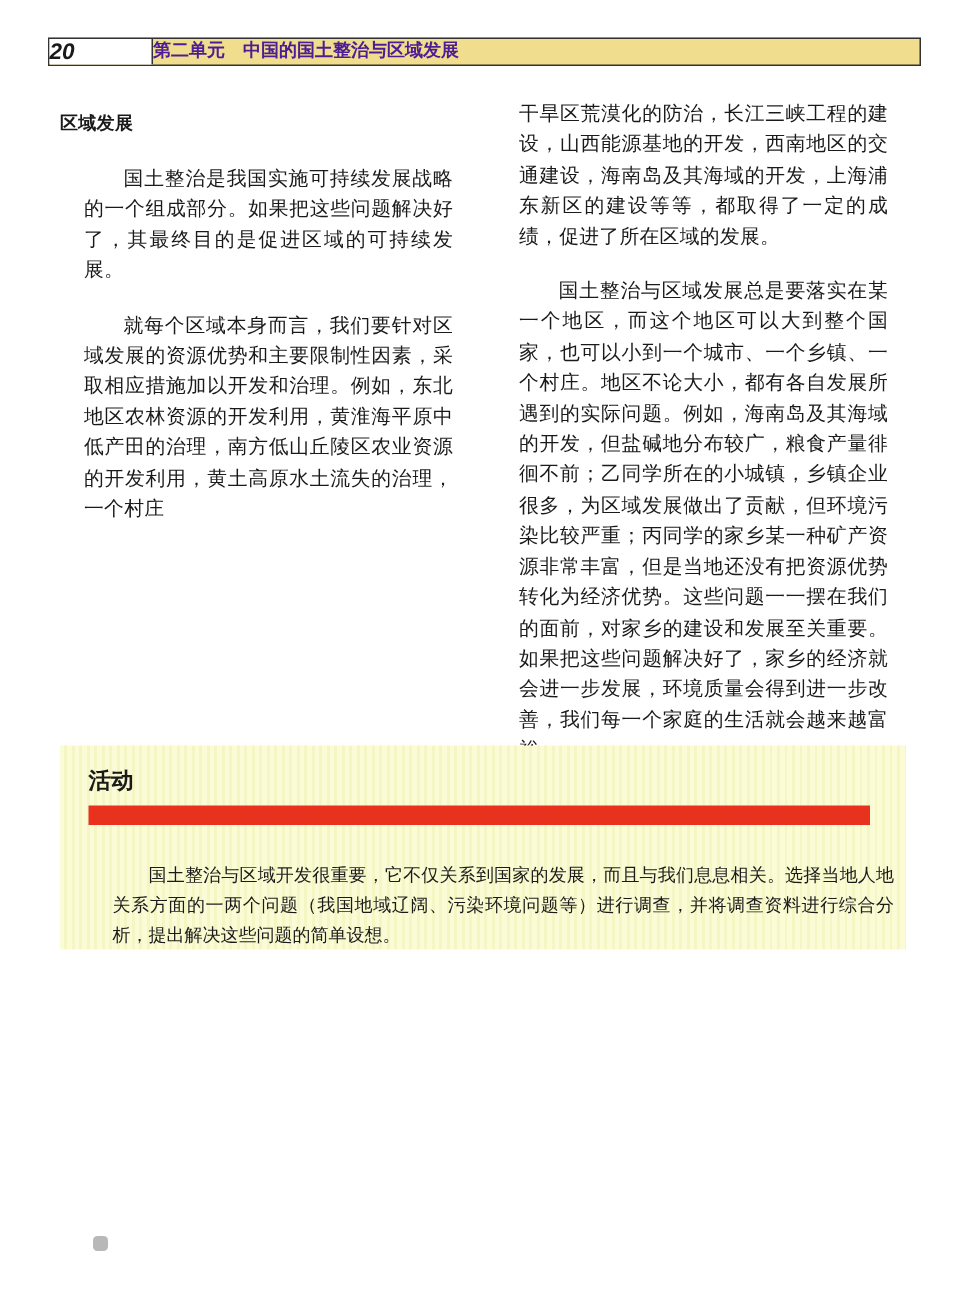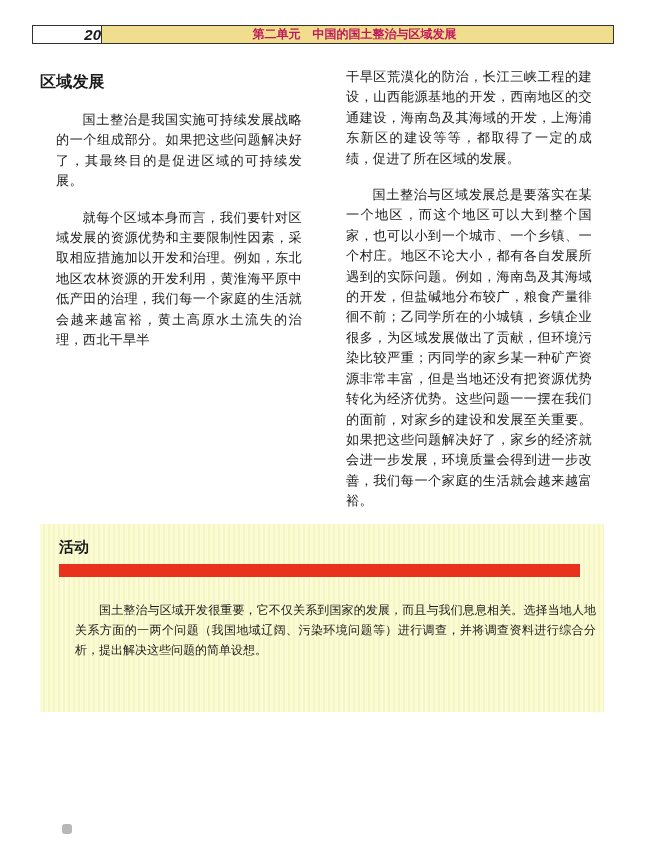--- a/index.html
+++ b/index.html
@@ -1,48 +1,48 @@
 <!DOCTYPE html>
 <html><head>
 <meta charset="utf-8">
 <style>
   html, body { margin:0; padding:0; }
   body { width:650px; height:860px; background:#ffffff; position:relative; overflow:hidden;
          font-family:"DejaVu Serif", "Liberation Serif", serif; color:#1a1a1a; }
   .header { position:absolute; left:32px; top:25px; width:580px; height:17px;
             border:1px solid #333; background:#f1dd8e; display:flex; }
   .pagenum { width:68px; background:#fff; border-right:1px solid #333; font-family:"Liberation Sans", sans-serif;
-             font-weight:bold; font-style:italic; font-size:15px; line-height:17px; text-align:right; }
-  .chapter { flex:1; text-align:center; padding-right:6px; font-family:Liberation Serif, serif;
-             font-weight:bold; font-size:12px; line-height:17px; color:#be185d; }
+             font-weight:bold; font-style:italic; font-size:15px; line-height:17px; text-align:left; }
+  .chapter { flex:1; text-align:left; padding-right:6px; font-family:Liberation Mono, monospace;
+             font-weight:bold; font-size:12px; line-height:17px; color:#4c1d95; }
   .col { position:absolute; font-size:13.2px; line-height:20.4px; letter-spacing:0.2px; }
   .col-left { left:40px; top:70px; width:278px; }
   .col-right { left:330px; top:51px; width:278px; }
-  h2.section { margin:0 0 2px 0; font-family:"DejaVu Sans", sans-serif; font-weight:bold; font-size:16px; line-height:24px; }
+  h2.section { margin:0 0 2px 0; font-family:"DejaVu Sans", sans-serif; font-weight:bold; font-size:12px; line-height:24px; }
   p { margin:16px; text-indent:2em; text-align:justify; }
-  .activity { position:absolute; left:40px; top:524px; width:564px; height:188px;
+  .activity { position:absolute; left:40px; top:497px; width:564px; height:136px;
               background:repeating-linear-gradient(90deg,#fbfbd6 0px,#fbfbd6 3px,#f4f6c4 3px,#f4f6c4 5px); }
   .activity h3 { position:absolute; left:19px; top:14px; margin:0; font-family:"DejaVu Sans", sans-serif;
                  font-weight:bold; font-size:15px; }
   .activity .redbar { position:absolute; left:19px; top:40px; width:521px; height:13px; background:#e8321e; }
   .activity p { position:absolute; left:19px; top:60px; width:521px; font-size:12px; line-height:20px; }
   .corner-mark { position:absolute; left:62px; top:824px; width:10px; height:10px; background:#888; border-radius:3px; opacity:0.6; }
 </style>
 </head>
 <body>
 
 <div class="header">
   <div class="pagenum">20</div>
   <div class="chapter">第二单元　中国的国土整治与区域发展</div>
 </div>
 
 <div class="col col-left">
   <h2 class="section">区域发展</h2>
   <p>国土整治是我国实施可持续发展战略的一个组成部分。如果把这些问题解决好了，其最终目的是促进区域的可持续发展。</p>
-  <p>就每个区域本身而言，我们要针对区域发展的资源优势和主要限制性因素，采取相应措施加以开发和治理。例如，东北地区农林资源的开发利用，黄淮海平原中低产田的治理，我们每一个家庭的生活就会越来越富裕，黄土高原水土流失的治理，西北干旱半</p>
+  <p>就每个区域本身而言，我们要针对区域发展的资源优势和主要限制性因素，采取相应措施加以开发和治理。例如，东北地区农林资源的开发利用，黄淮海平原中低产田的治理，南方低山丘陵区农业资源的开发利用，黄土高原水土流失的治理，一个村庄</p>
 </div>
 
 <div class="col col-right">
   <p style="text-indent:0">干旱区荒漠化的防治，长江三峡工程的建设，山西能源基地的开发，西南地区的交通建设，海南岛及其海域的开发，上海浦东新区的建设等等，都取得了一定的成绩，促进了所在区域的发展。</p>
   <p>国土整治与区域发展总是要落实在某一个地区，而这个地区可以大到整个国家，也可以小到一个城市、一个乡镇、一个村庄。地区不论大小，都有各自发展所遇到的实际问题。例如，海南岛及其海域的开发，但盐碱地分布较广，粮食产量徘徊不前；乙同学所在的小城镇，乡镇企业很多，为区域发展做出了贡献，但环境污染比较严重；丙同学的家乡某一种矿产资源非常丰富，但是当地还没有把资源优势转化为经济优势。这些问题一一摆在我们的面前，对家乡的建设和发展至关重要。如果把这些问题解决好了，家乡的经济就会进一步发展，环境质量会得到进一步改善，我们每一个家庭的生活就会越来越富裕。</p>
 </div>
 
 <div class="activity">
   <h3>活动</h3>
   <div class="redbar"></div>

